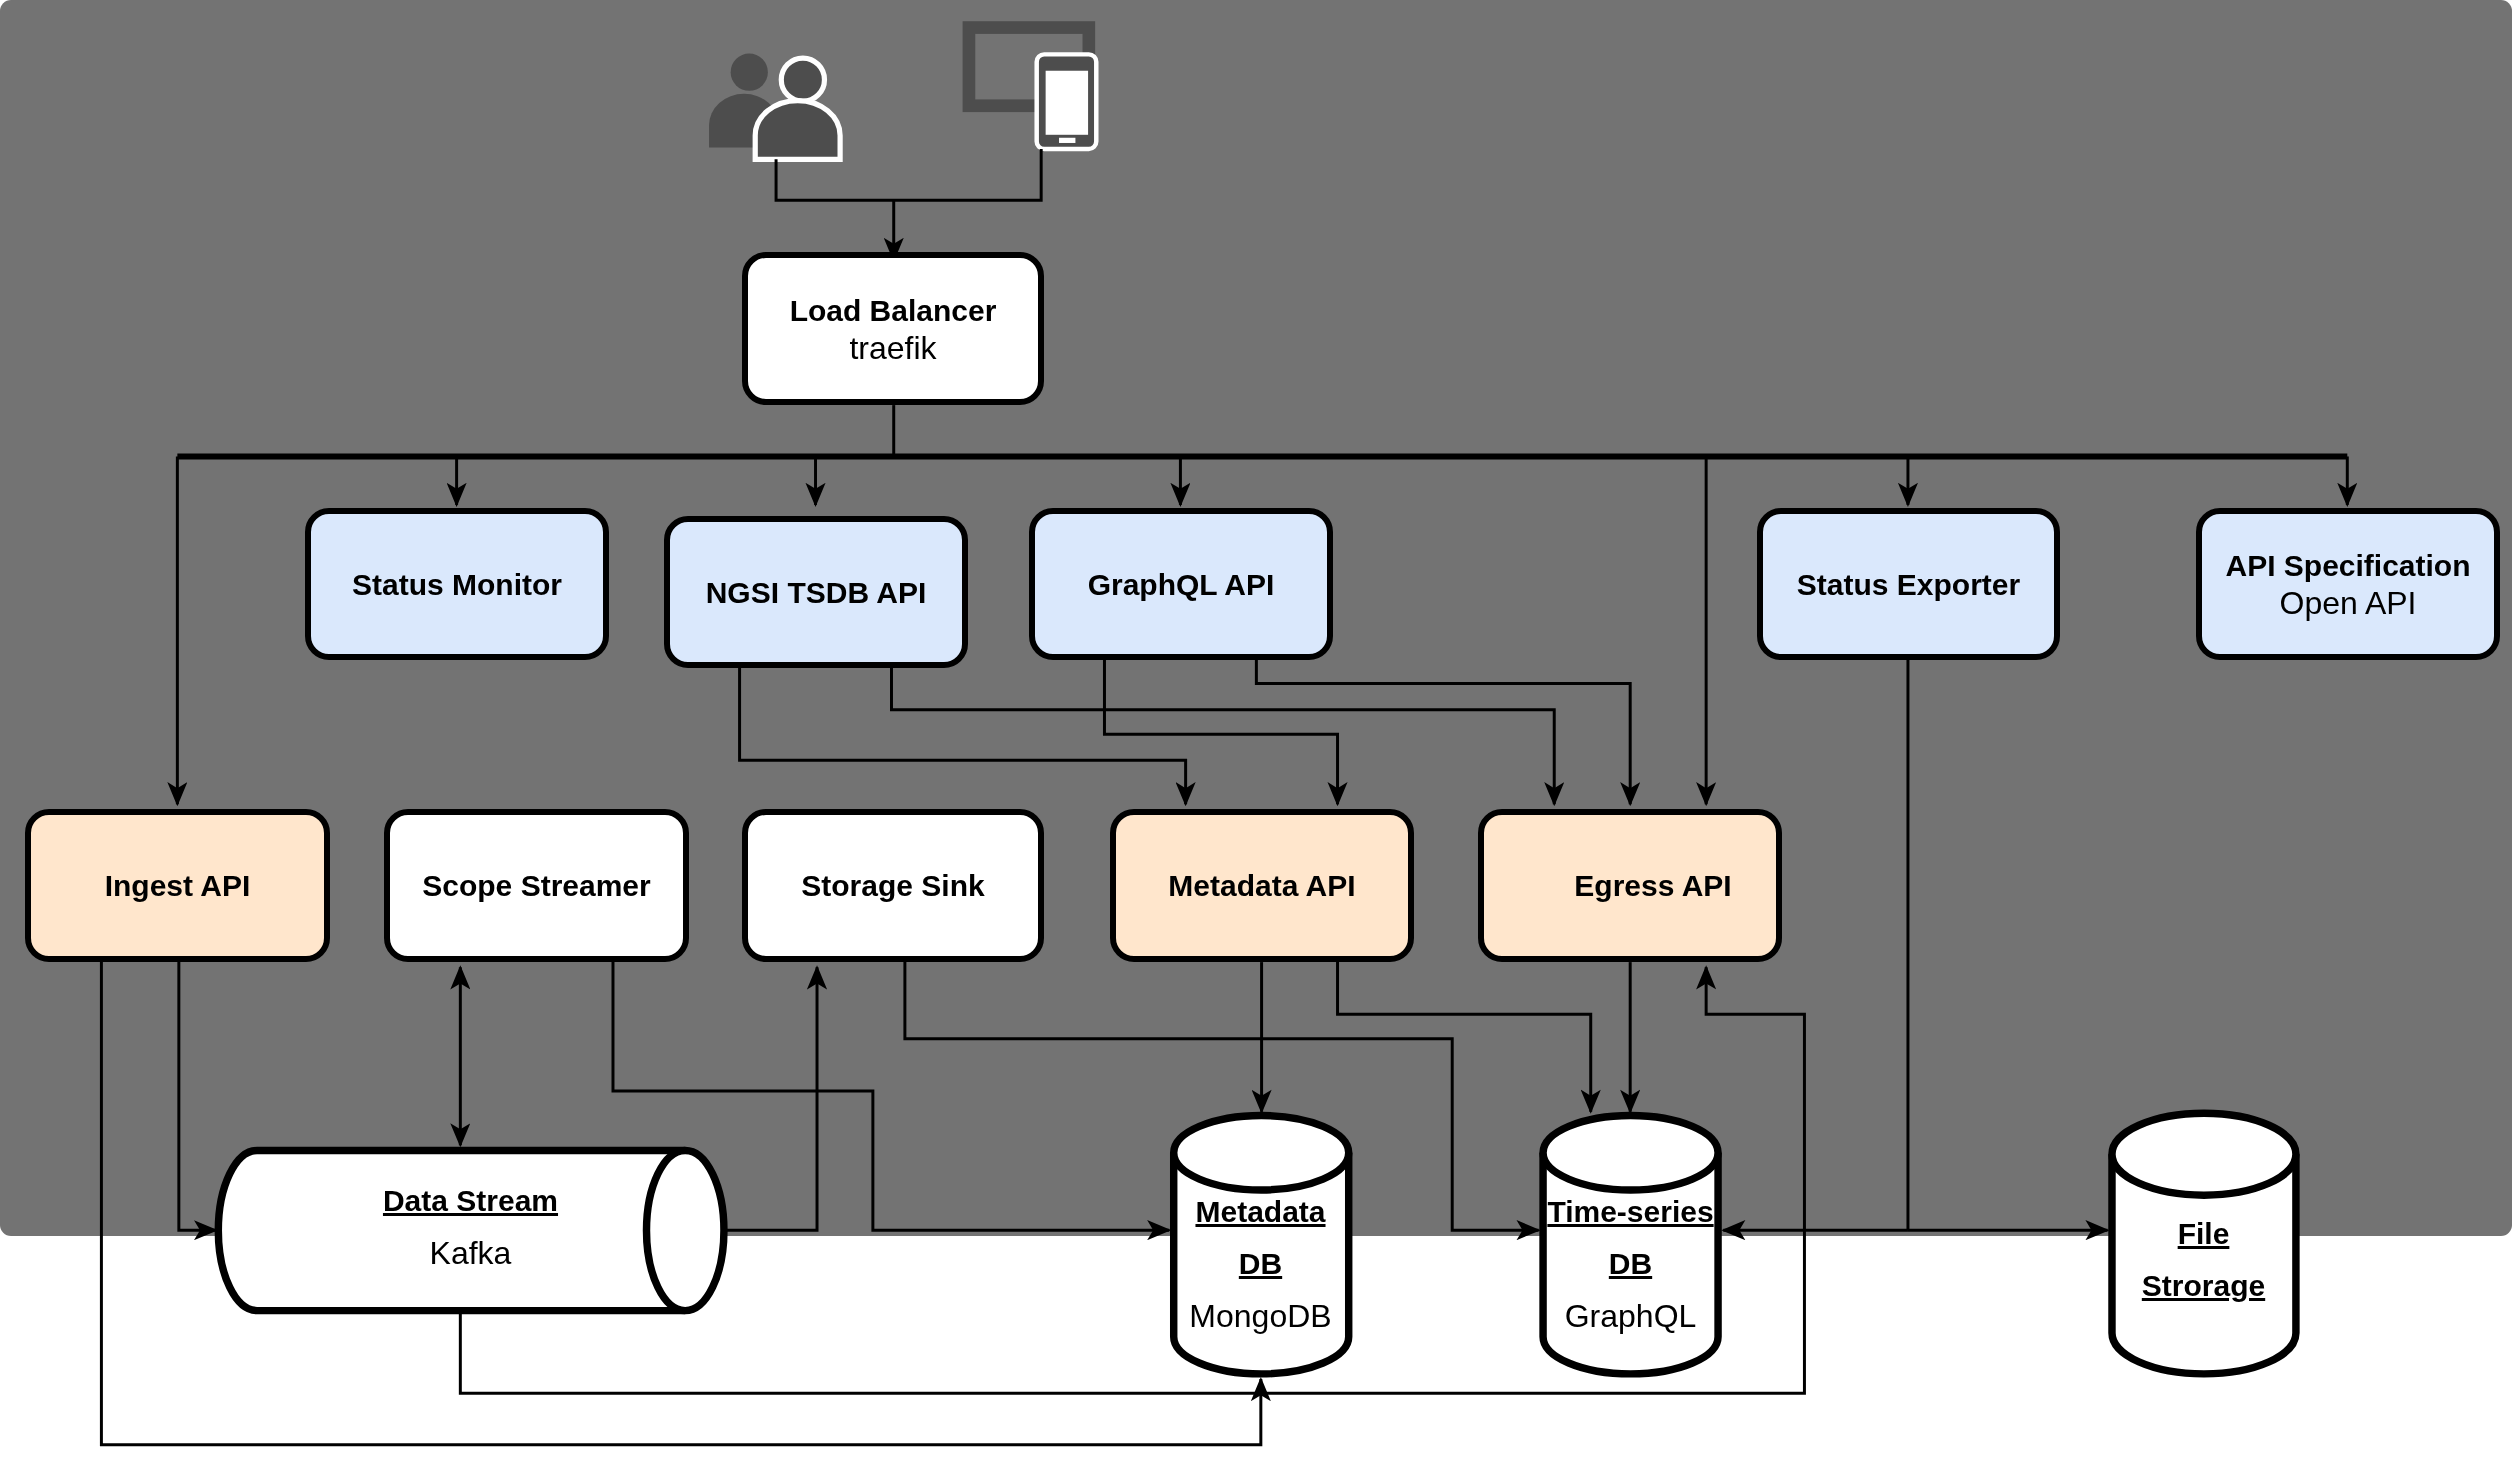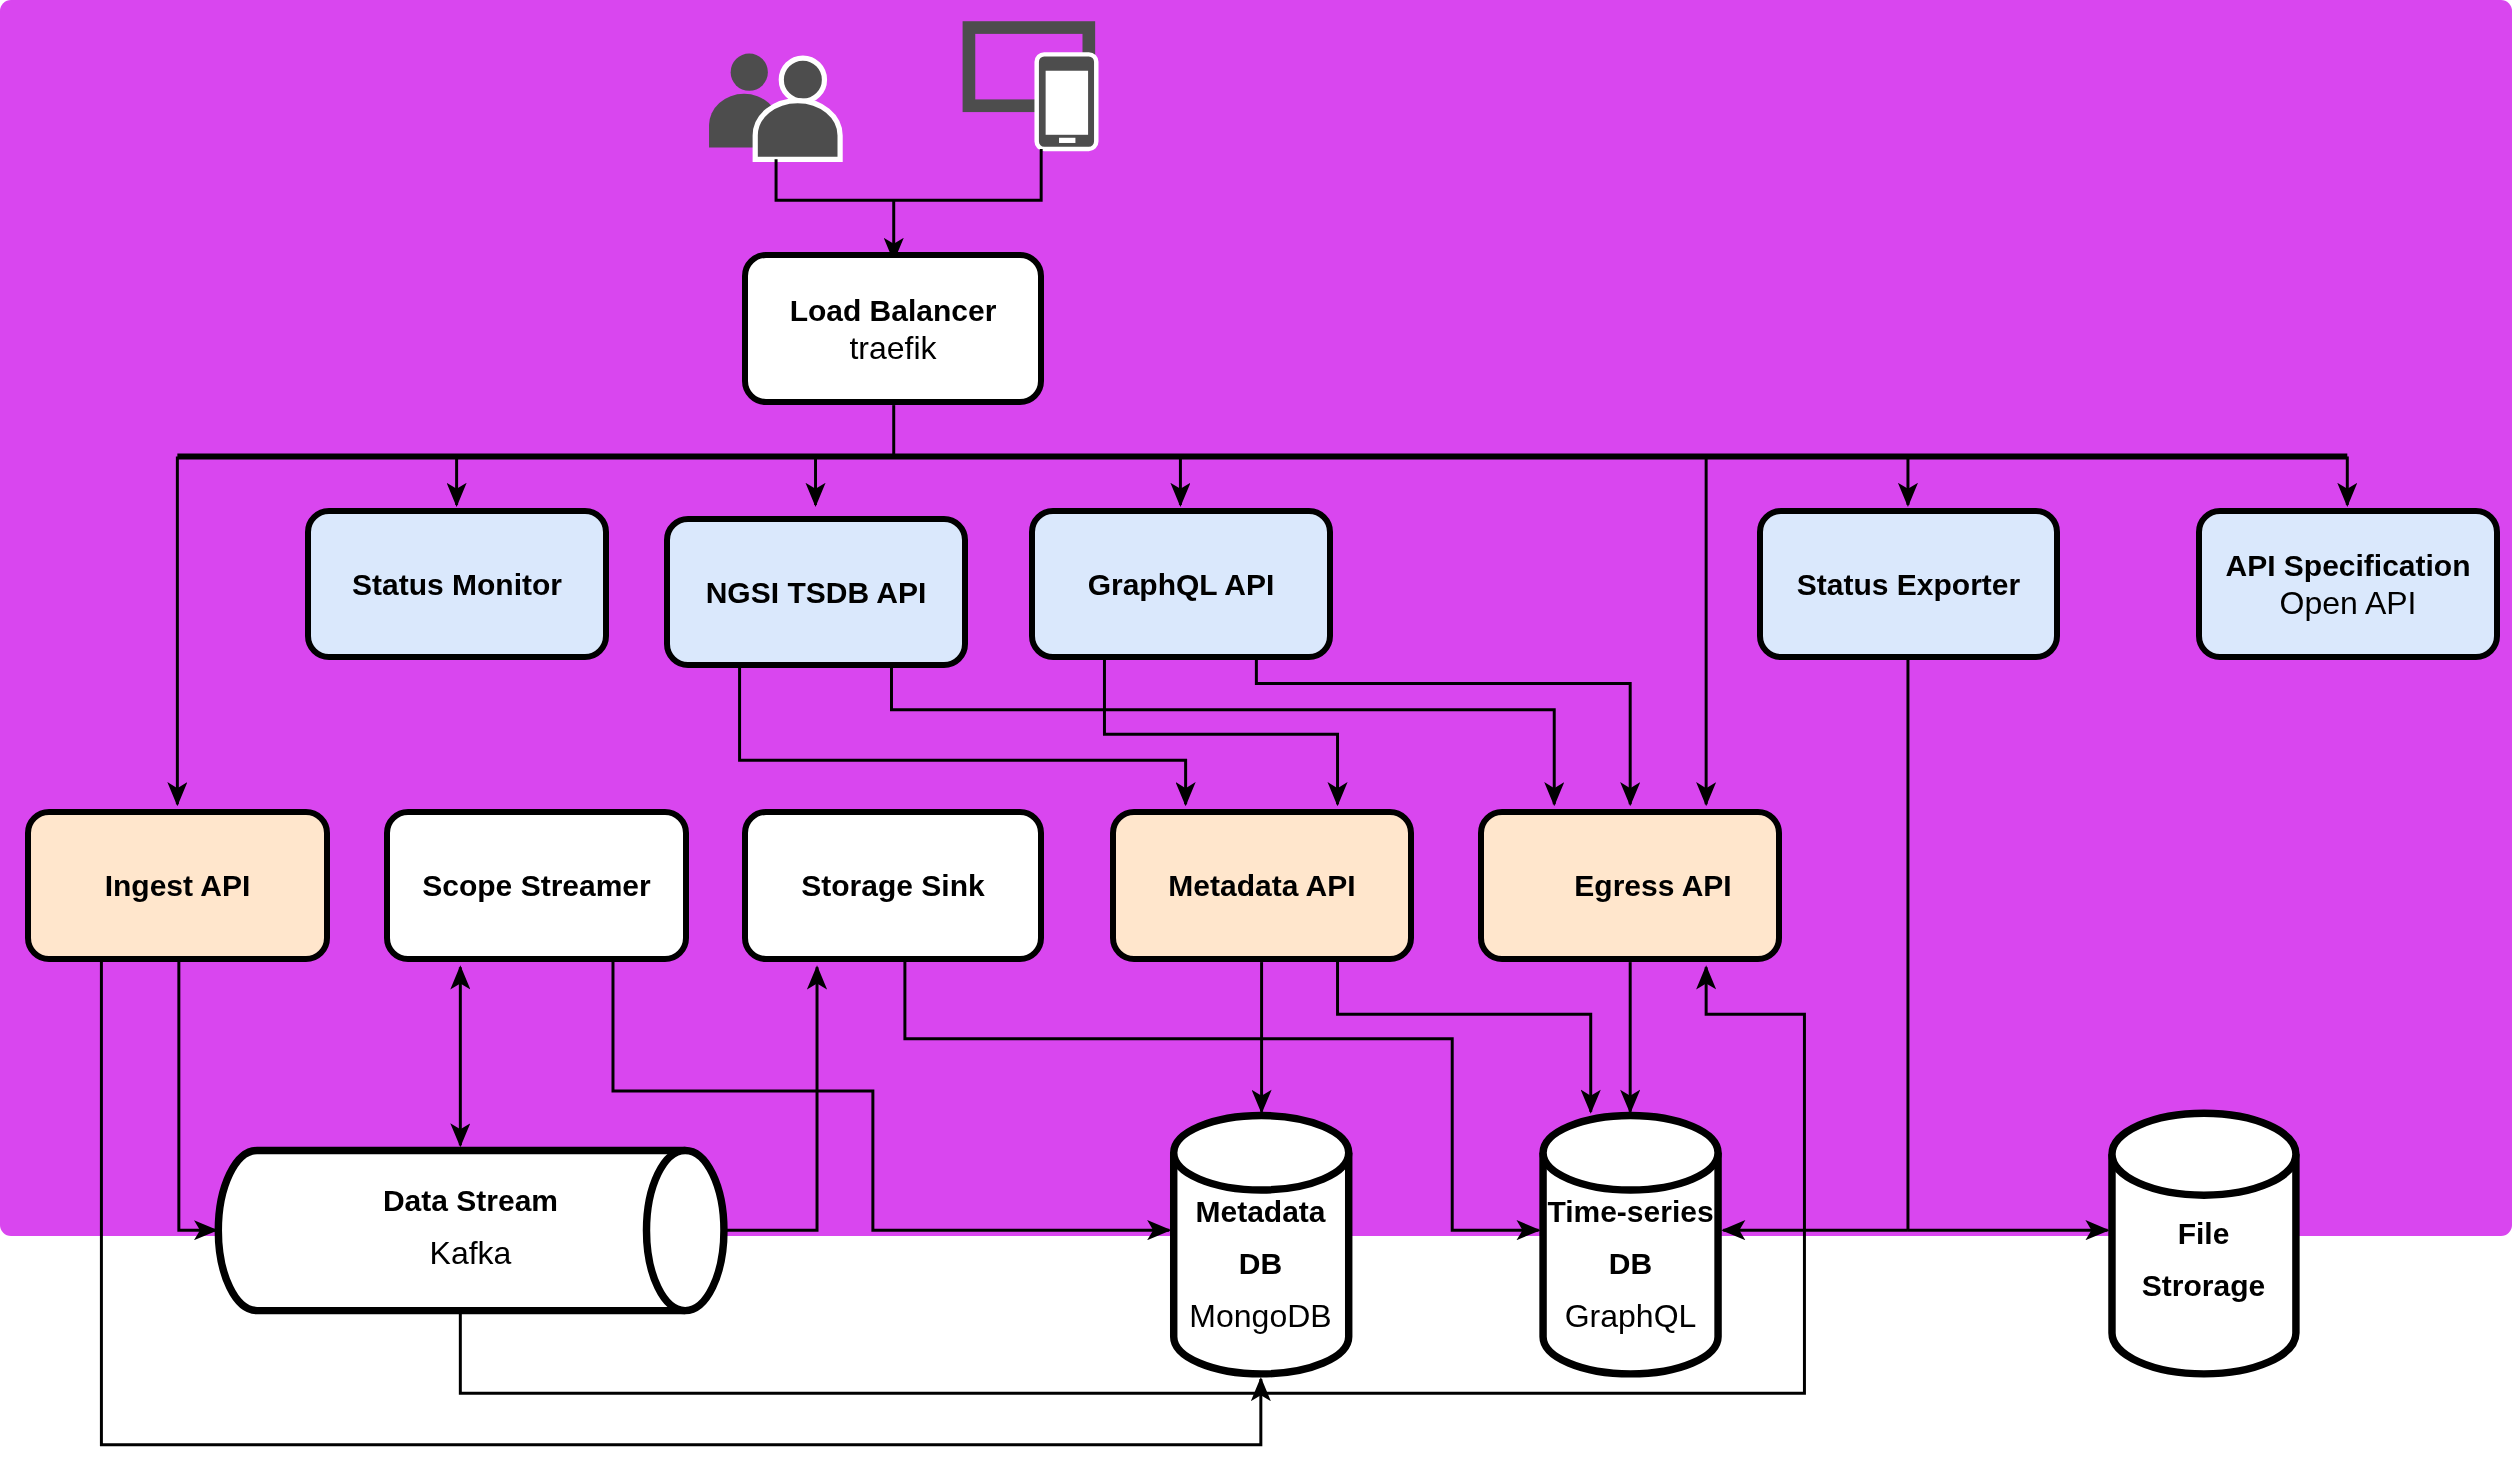--- a/index.html
+++ b/index.html
@@ -1,28 +1,28 @@
 <!DOCTYPE html>
 <html style="font-size:12px"><head>
 <meta charset="utf-8">
 <title></title>
 <style>
   html,body{margin:0;padding:0;background:#ffffff;width:2512px;height:1464px;overflow:hidden;
             font-family:"Liberation Sans", sans-serif;}
-  #canvas{position:relative;width:2512px;height:1236px;background:#d946ef;border-radius:11px;}
+  #canvas{position:relative;width:2512px;height:1236px;background:#737373;border-radius:11px;}
   #wires{position:absolute;left:0;top:0;width:2512px;height:1464px;}
   .node{position:absolute;box-sizing:border-box;border:6.7px solid #000;border-radius:24px;
         background:#fff;display:flex;flex-direction:column;align-items:center;justify-content:center;
         text-align:center;color:#000;}
   .node .title{font-weight:bold;font-size:30px;line-height:39px;display:block;}
   .node .sub{font-weight:normal;font-size:32px;line-height:37px;display:block;}
   .blue{background:#dae8fc;}
   .orange{background:#ffe6cc;justify-content:center;}
   .cyl-label{position:absolute;text-align:center;color:#000;}
-  .cyl-label .line-b{font-weight:bold;font-size:30px;line-height:52px;display:block;}
+  .cyl-label .line-b{font-weight:bold;font-size:30px;line-height:52px;display:block;text-decoration:underline;}
   .cyl-label .line-r{font-weight:normal;font-size:32px;line-height:52px;display:block;}
 </style>
 </head>
 <body>
 
 <div id="canvas">
 
   <svg id="wires" viewBox="0 0 3373 1966" xmlns="http://www.w3.org/2000/svg">
     <defs>
       <marker id="arrE" viewBox="0 0 12 10" refX="11" refY="5" markerWidth="33" markerHeight="27" markerUnits="userSpaceOnUse" orient="auto">

